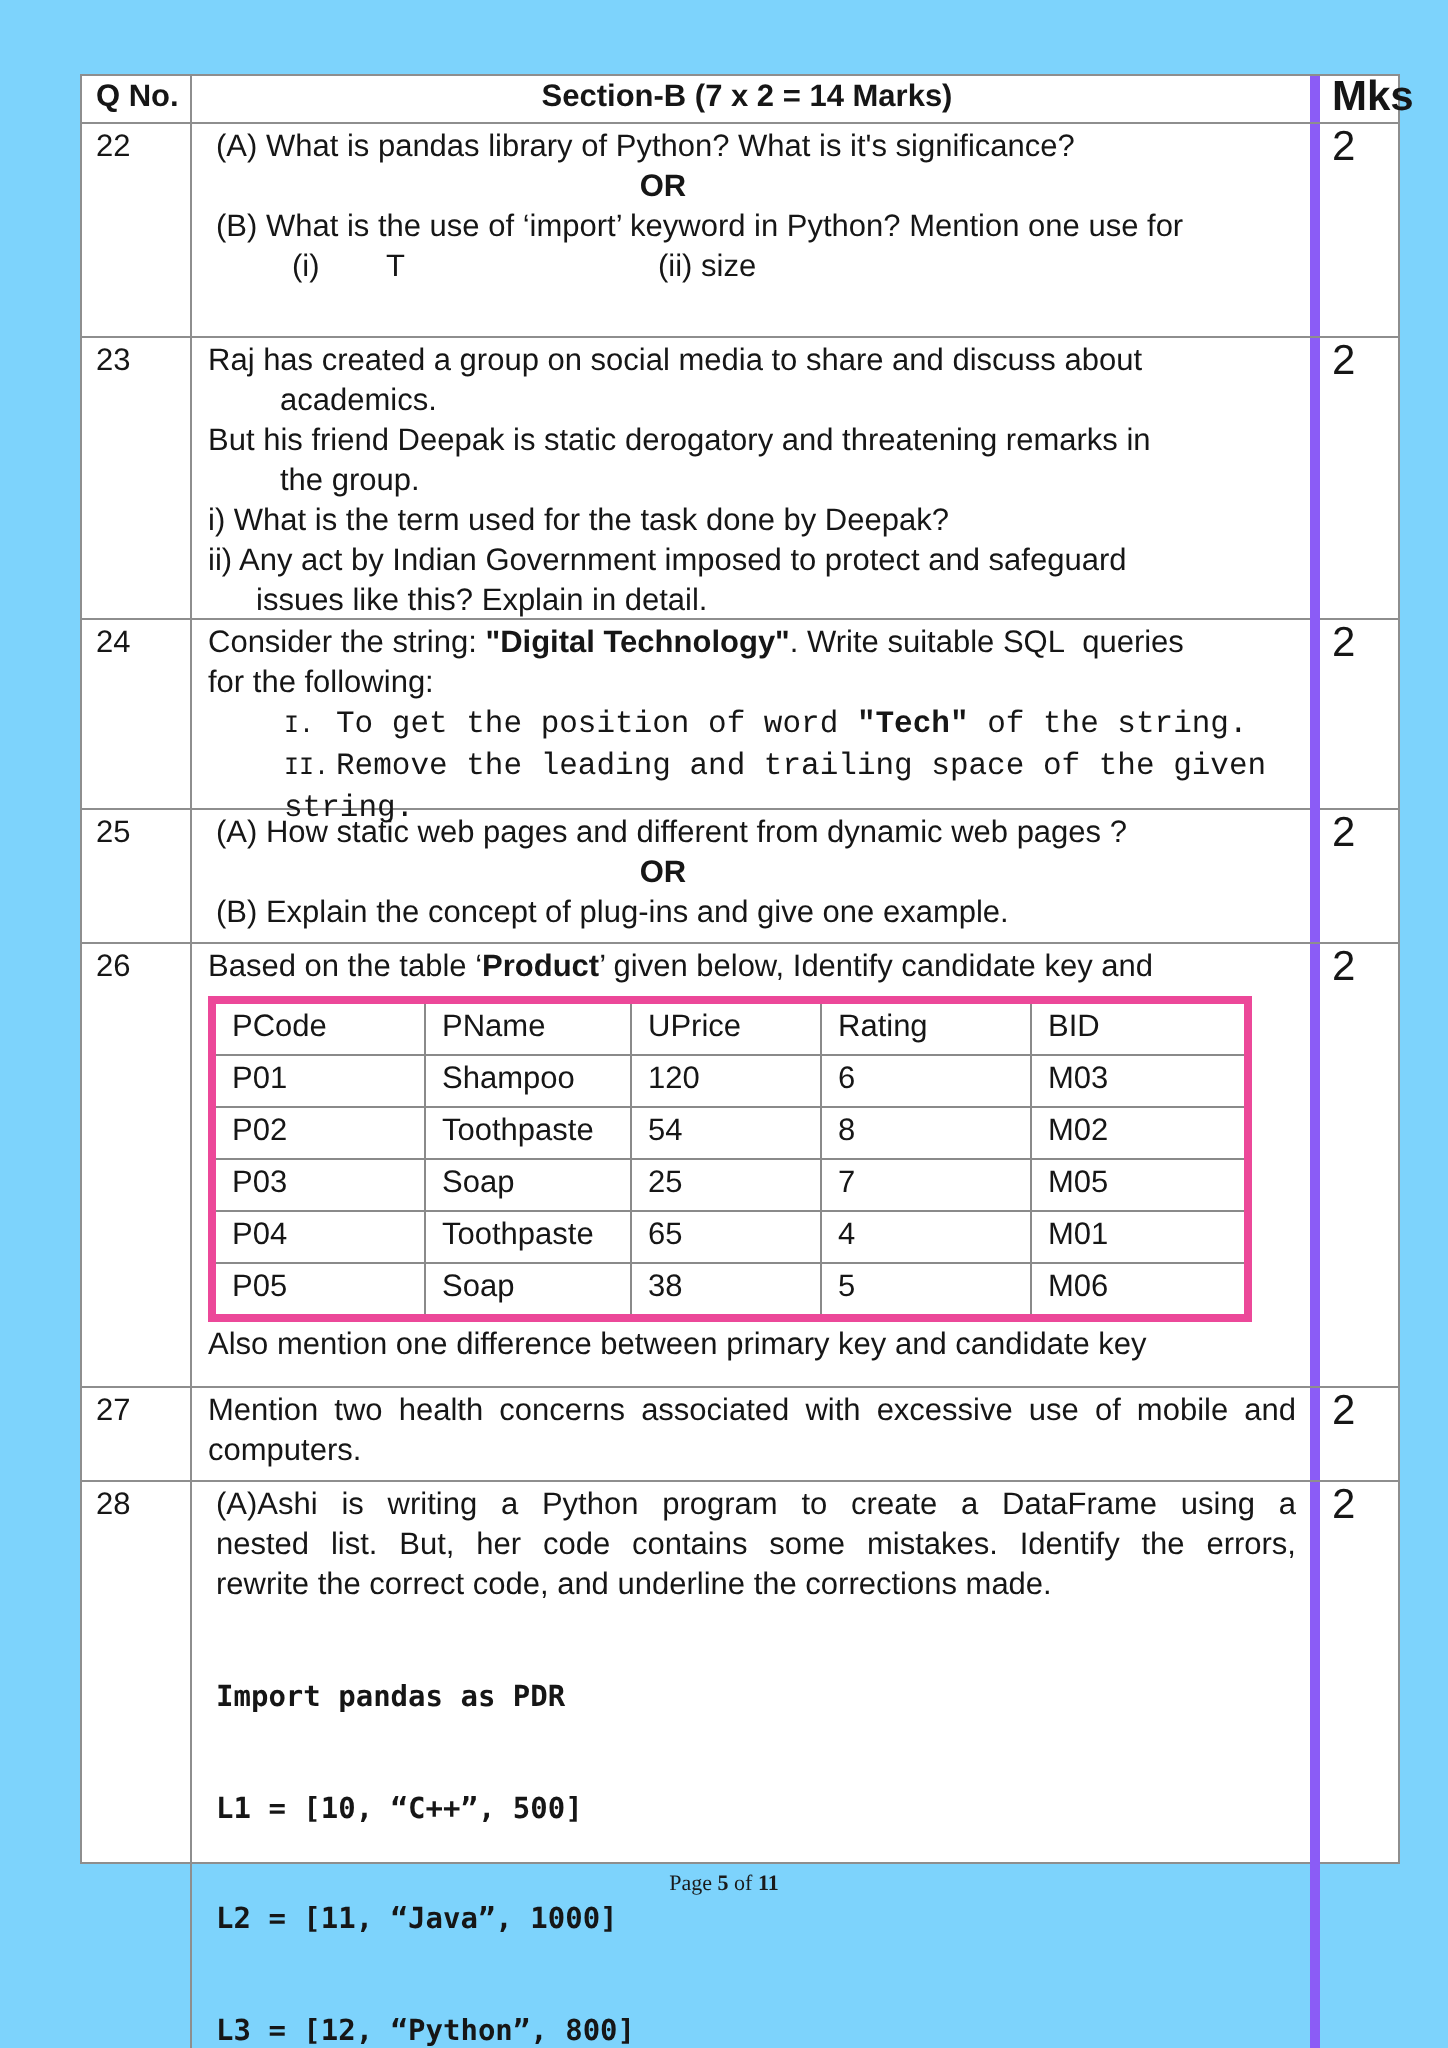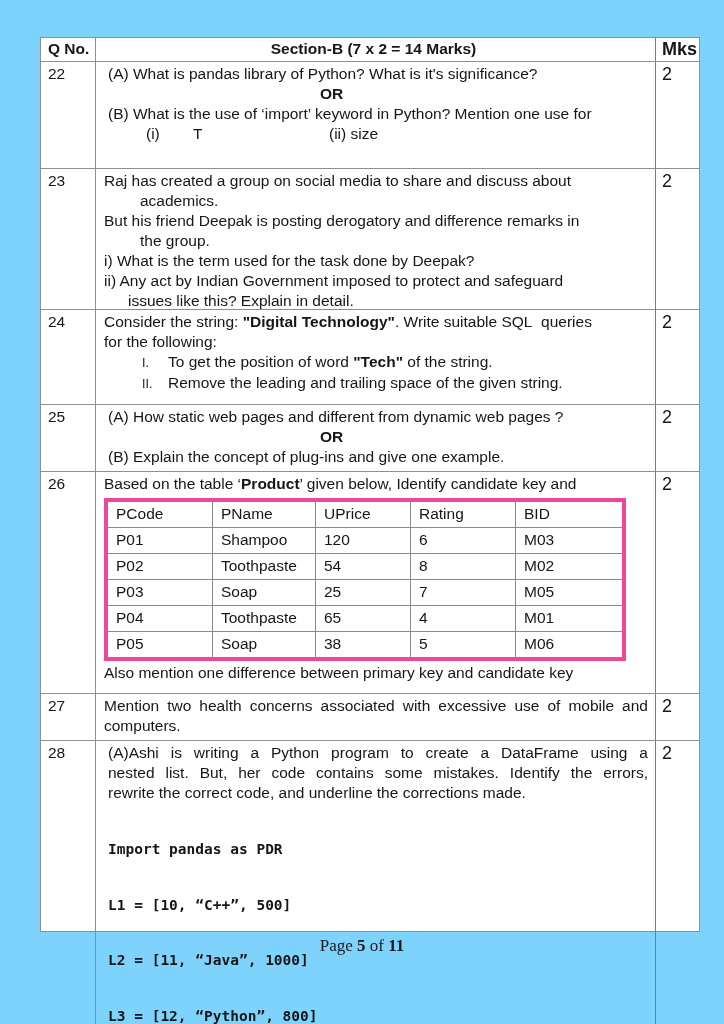--- a/index.html
+++ b/index.html
@@ -14,21 +14,21 @@
 
   .doc-table {
     position:absolute; left:40px; top:37px; width:660px;
     border:1px solid #8e8e8e;
     background:#fff;
   }
   .row { display:grid; grid-template-columns:55px 1fr 44px; border-top:1px solid #8e8e8e; }
   .row.first { border-top:none; }
   .cell-q   { border-right:1px solid #8e8e8e; padding:2px 2px 0 7px; font-size:15.5px; line-height:20px; }
   .cell-main{ padding:2px 4px 0 0; font-size:15.5px; line-height:20px; }
-  .cell-mks { border-left:1px solid #8b5cf6; padding:2px 0 0 6px; font-size:18px; line-height:20px; }
+  .cell-mks { border-left:5px solid #8b5cf6; padding:2px 0 0 6px; font-size:21px; line-height:20px; }
 
   .r-head { height:23px; }
   .r-head .cell-q, .r-head .cell-main, .r-head .cell-mks { padding-top:1px; font-weight:bold; }
   .r-head .cell-main { text-align:center; }
   .r22 { height:107px; }
   .r23 { height:141px; }
   .r24 { height:95px; }
   .r25 { height:67px; }
   .r26 { height:222px; }
   .r27 { height:47px; }
@@ -42,42 +42,42 @@
   .b { font-weight:bold; }
 
   .just { text-align:justify; text-align-last:justify; padding-right:3px; }
 
   
   .attr-line { padding-left:8px; }
   .attr-line .s1 { display:inline-block; margin-left:42px; width:47px; }
   .attr-line .s2 { display:inline-block; width:136px; }
 
   
-  .ritem { margin-left:46px; }
+  .ritem { margin-left:46px;font-family:Liberation Mono, monospace; }
   .ritem .rmark { display:inline-block; width:26px; font-size:12.5px; }
 
   
   .ptable { margin:4px 0 2px 8px; width:522px; border:4px solid #ec4899; }
   .prow { display:grid; grid-template-columns:104px 103px 95px 105px 115px; border-top:1px solid #8a8a8a; }
   .prow.first { border-top:none; }
   .pcell { border-left:1px solid #8a8a8a; height:25px; line-height:24px; padding-left:8px; overflow:hidden; }
   .pcell:first-child { border-left:none; }
 
   
   .code {
     font-family:"DejaVu Sans Mono", monospace;
     font-weight:bold; font-size:14.5px; line-height:18.5px;
     white-space:pre; padding-left:12px;
   }
 
   .footer {
     position:absolute; left:0; top:936px; width:724px;
     text-align:center;
     font-family:"Liberation Serif", serif;
-    font-size:17px; color:#1a1a1a;
+    font-size:11px; color:#1a1a1a;
   }
 </style>
 </head>
 <body>
 
 <div class="page">
 
   <div class="doc-table">
 
     <div class="row r-head first">
@@ -97,21 +97,21 @@
         </div>
       </div>
       <div class="cell-mks">2</div>
     </div>
 
     <div class="row r23">
       <div class="cell-q">23</div>
       <div class="cell-main">
         <div class="ln">Raj has created a group on social media to share and discuss about</div>
         <div class="ind36">academics.</div>
-        <div class="ln">But his friend Deepak is posting derogatory and difference remarks in</div>
+        <div class="ln">But his friend Deepak is static derogatory and threatening remarks in</div>
         <div class="ind36">the group.</div>
         <div class="ln">i) What is the term used for the task done by Deepak?</div>
         <div class="ln">ii) Any act by Indian Government imposed to protect and safeguard</div>
         <div class="ind24">issues like this? Explain in detail.</div>
       </div>
       <div class="cell-mks">2</div>
     </div>
 
     <div class="row r24">
       <div class="cell-q">24</div>

